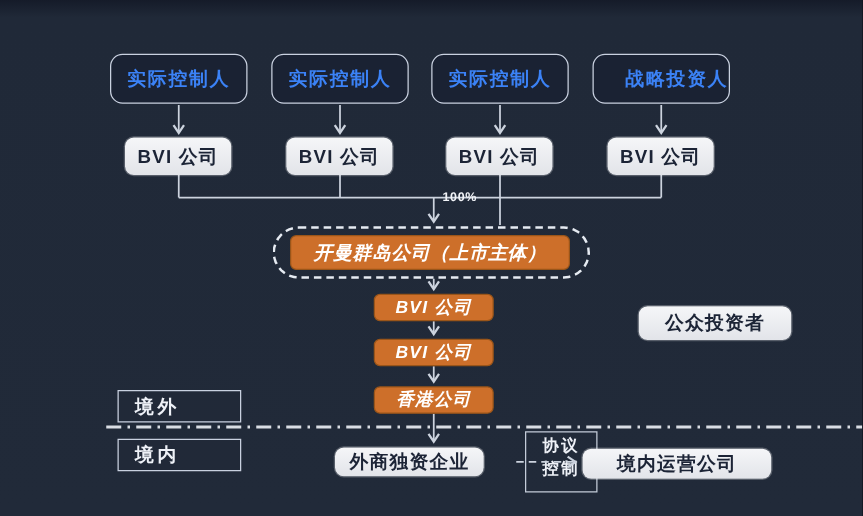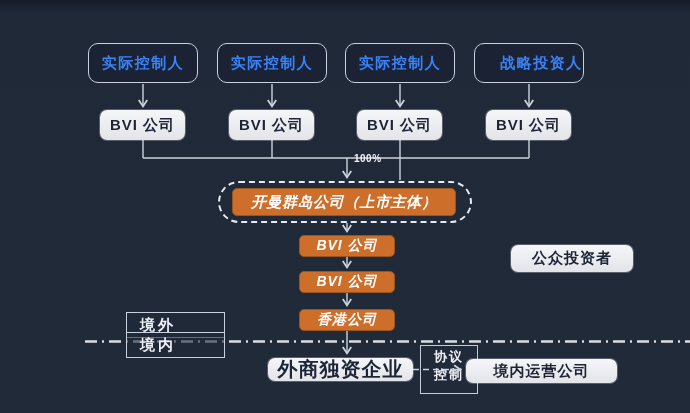--- a/index.html
+++ b/index.html
@@ -32,23 +32,23 @@
     position:absolute;left:218px;top:181px;width:254px;height:42px;
     border:2px dashed #e6ebf2;border-radius:21px;z-index:3;box-sizing:border-box;
   }
   .cayman{left:232px;top:188px;width:224px;height:28px;font-size:15px;letter-spacing:0.5px;z-index:4;}
   .chain{left:299px;width:96px;height:22px;font-size:14px;letter-spacing:1px;}
   .pub{left:499px;top:245px;width:122px;height:27px;margin-left:12px;}
   .region{
     position:absolute;left:94px;width:99px;height:26px;
     border:1.5px solid #c9d1e0;color:#eef1f7;font-size:15px;font-weight:bold;
     display:flex;align-items:center;padding-left:13px;box-sizing:border-box;
-    z-index:3;letter-spacing:3px;background:rgba(33,42,57,0.6);margin-left:32px;
+    z-index:3;letter-spacing:3px;background:rgba(33,42,57,0.6);
   }
-  .wfoe{left:268px;top:358px;width:145px;height:23px;font-size:20px;}
+  .wfoe{left:268px;top:358px;width:119px;height:23px;font-size:15px;}
   .domestic{left:466px;top:359px;width:151px;height:24px;font-size:15px;}
   .ctrlrect{
     position:absolute;left:420px;top:345px;width:58px;height:49px;
     border:1px solid #c4ccd9;z-index:1;box-sizing:border-box;
   }
   .ctrltext{
     position:absolute;left:420px;width:58px;text-align:center;
     color:#eef1f7;font-size:13px;font-weight:bold;z-index:2;letter-spacing:2px;
   }
   .pct{
@@ -107,18 +107,18 @@
   <div class="capsule"></div>
   <div class="box obox cayman">开曼群岛公司（上市主体）</div>
 
   <div class="box obox chain" style="top:235px;">BVI 公司</div>
   <div class="box obox chain" style="top:271px;">BVI 公司</div>
   <div class="box obox chain" style="top:309px;">香港公司</div>
 
   <div class="box wbox pub">公众投资者</div>
 
   <div class="region" style="top:312px;">境外</div>
-  <div class="region" style="top:332px;">境内</div>
+  <div class="region" style="top:351px;">境内</div>
 
   <div class="box wbox wfoe">外商独资企业</div>
   <div class="box wbox domestic">境内运营公司</div>
 
 </div>
 
 </body></html>

